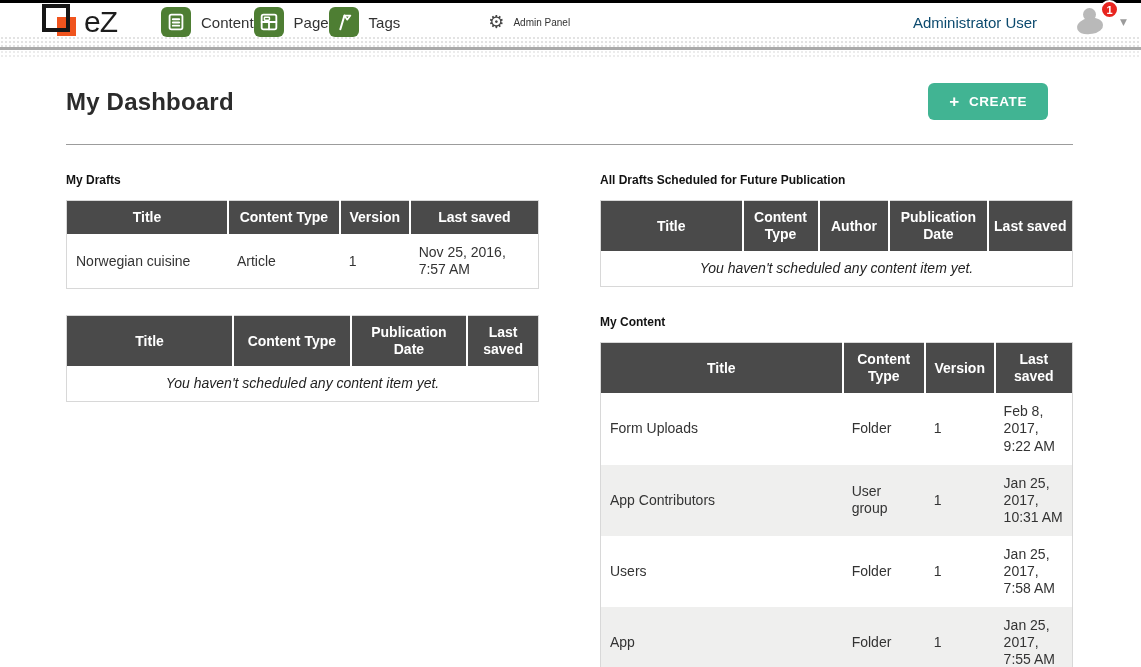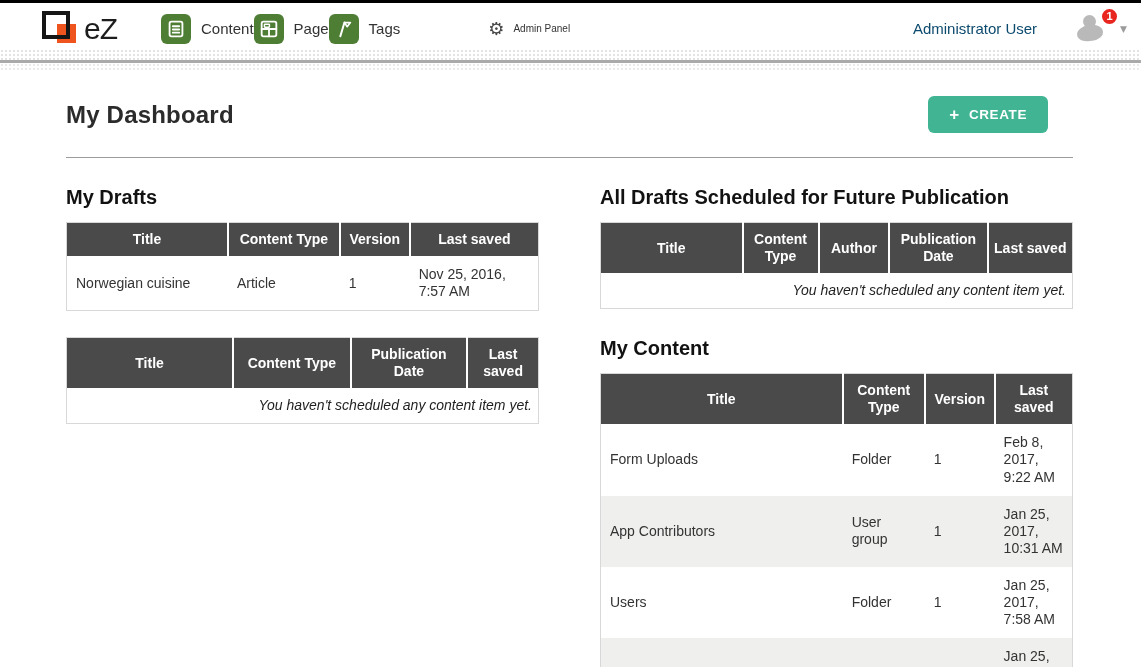--- a/index.html
+++ b/index.html
@@ -3,21 +3,21 @@
 <meta charset="utf-8">
 <style>
   * { margin:0; padding:0; box-sizing:border-box; }
   html,body { width:1141px; height:667px; overflow:hidden; background:#fff;
               font-family:"Liberation Sans", sans-serif; }
 
   
   .top-edge { height:3px; background:#000; }
 
   
-  .topbar { height:57px; background:#fff; display:flex; align-items:center;
+  .topbar { height:44px; background:#fff; display:flex; align-items:center;
             padding:0 14px 6px 40px; position:relative; }
   .topbar::after { content:""; position:absolute; left:0; right:0; bottom:0; height:11px;
             background-image:radial-gradient(#dcdcdc 1px, transparent 1.2px);
             background-size:4px 4px; opacity:.8; }
   .topbar-divider { height:3px; background:#ababab; }
   .topbar-shadow { height:9px;
             background-image:radial-gradient(#ececec 1px, transparent 1.2px);
             background-size:4px 4px; }
 
   .logo { display:flex; align-items:center; cursor:pointer; margin-right:44px; }
@@ -61,31 +61,31 @@
   .create-btn { background:var(--accent_teal,#41b493); color:#fff; border:none;
                 border-radius:6px; padding:10px 21px; font-size:13.5px; font-weight:bold;
                 letter-spacing:.6px; display:flex; align-items:center; gap:9px;
                 cursor:pointer; margin-right:25px;
                 font-family:"Liberation Sans", sans-serif; }
   .plus-glyph { font-size:17px; font-weight:bold; line-height:1; }
   .title-rule { border:none; border-top:1px solid #9c9c9c; margin:0 0 28px 0; }
 
   .dashboard-grid { display:grid; grid-template-columns:1fr 1fr;
                     column-gap:61px; row-gap:26px; align-items:start; }
-  .section-heading { font-size:20px; font-weight:bold; color:#121212; margin-bottom:13px; }
+  .section-heading { font-size:12px; font-weight:bold; color:#121212; margin-bottom:13px; }
 
   table.dash-table { width:100%; border-collapse:collapse; table-layout:fixed;
                      border:1px solid #d8d8d8; font-size:14px; color:#333; }
   .dash-table thead th { background:var(--table_header,#4a4a4a); color:#fff;
         font-weight:bold; text-align:center; padding:8px 4px; font-size:14px;
         line-height:1.22; border-left:2px solid #fff; vertical-align:middle; }
   .dash-table thead th:first-child { border-left:none; }
   .dash-table tbody td { padding:10px 8px 10px 9px; text-align:left;
         vertical-align:middle; line-height:1.22; word-wrap:break-word; }
-  .dash-table tbody td.empty { text-align:right; font-style:italic; color:#1f1f1f;
+  .dash-table tbody td.empty { text-align:center; font-style:italic; color:#1f1f1f;
         padding:9px 6px; }
   .t-my-content tbody tr:nth-child(even) { background:var(--stripe,#efefee); }
 
   
   .t-my-drafts th:nth-child(1){width:34.2%} .t-my-drafts th:nth-child(2){width:23.7%}
   .t-my-drafts th:nth-child(3){width:14.8%} .t-my-drafts th:nth-child(4){width:27.3%}
 
   .t-all-scheduled th:nth-child(1){width:30.1%} .t-all-scheduled th:nth-child(2){width:16.1%}
   .t-all-scheduled th:nth-child(3){width:15.0%} .t-all-scheduled th:nth-child(4){width:20.8%}
   .t-all-scheduled th:nth-child(5){width:18.0%}

